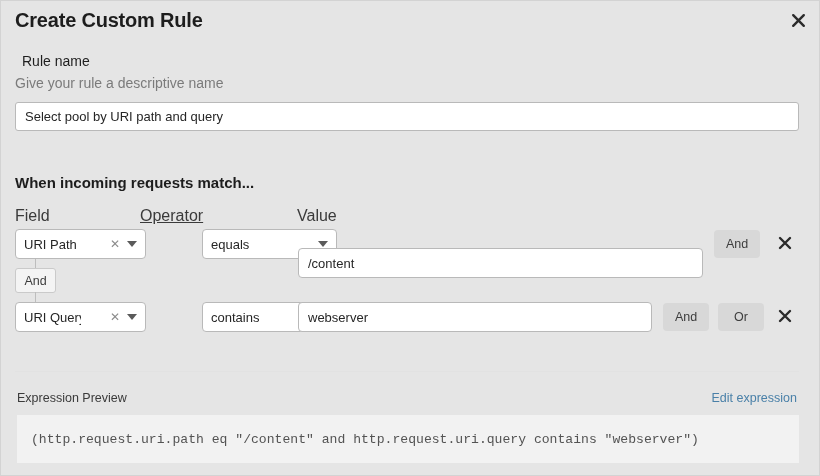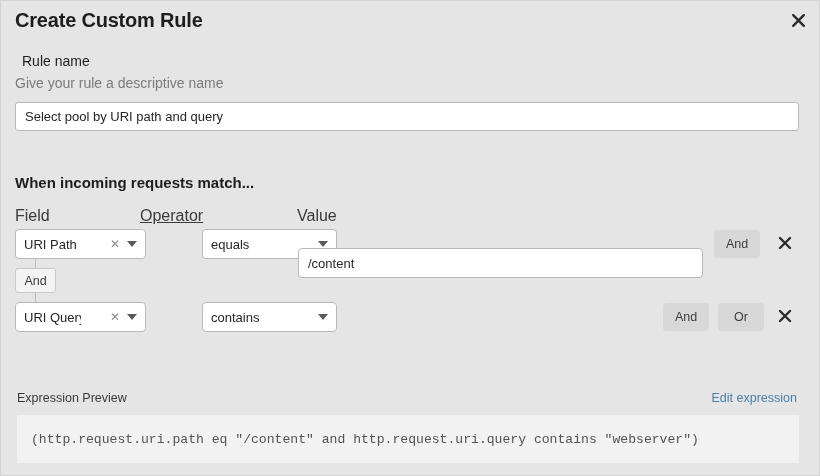--- a/index.html
+++ b/index.html
@@ -353,20 +353,21 @@
         <span class="label">URI Query St...</span>
         <span class="field-icons">
           <span class="x-clear">✕</span>
           <span class="chev"></span>
         </span>
       </div>
       <div class="ctl op-select">
         <span>contains</span>
         <span class="chev"></span>
       </div>
+      <input class="value-input w2" type="text" value="webserver" style="">
       <button class="logic-btn logic-and-2">And</button>
       <button class="logic-btn logic-or-2">Or</button>
       <button class="del-btn del-2">
         <span>
           <svg width="14" height="14" viewBox="0 0 14 14">
             <path d="M2 2 L12 12 M12 2 L2 12" stroke="#2b2b2b" stroke-width="2.4" stroke-linecap="round"></path>
           </svg>
         </span>
       </button>
     </div>

